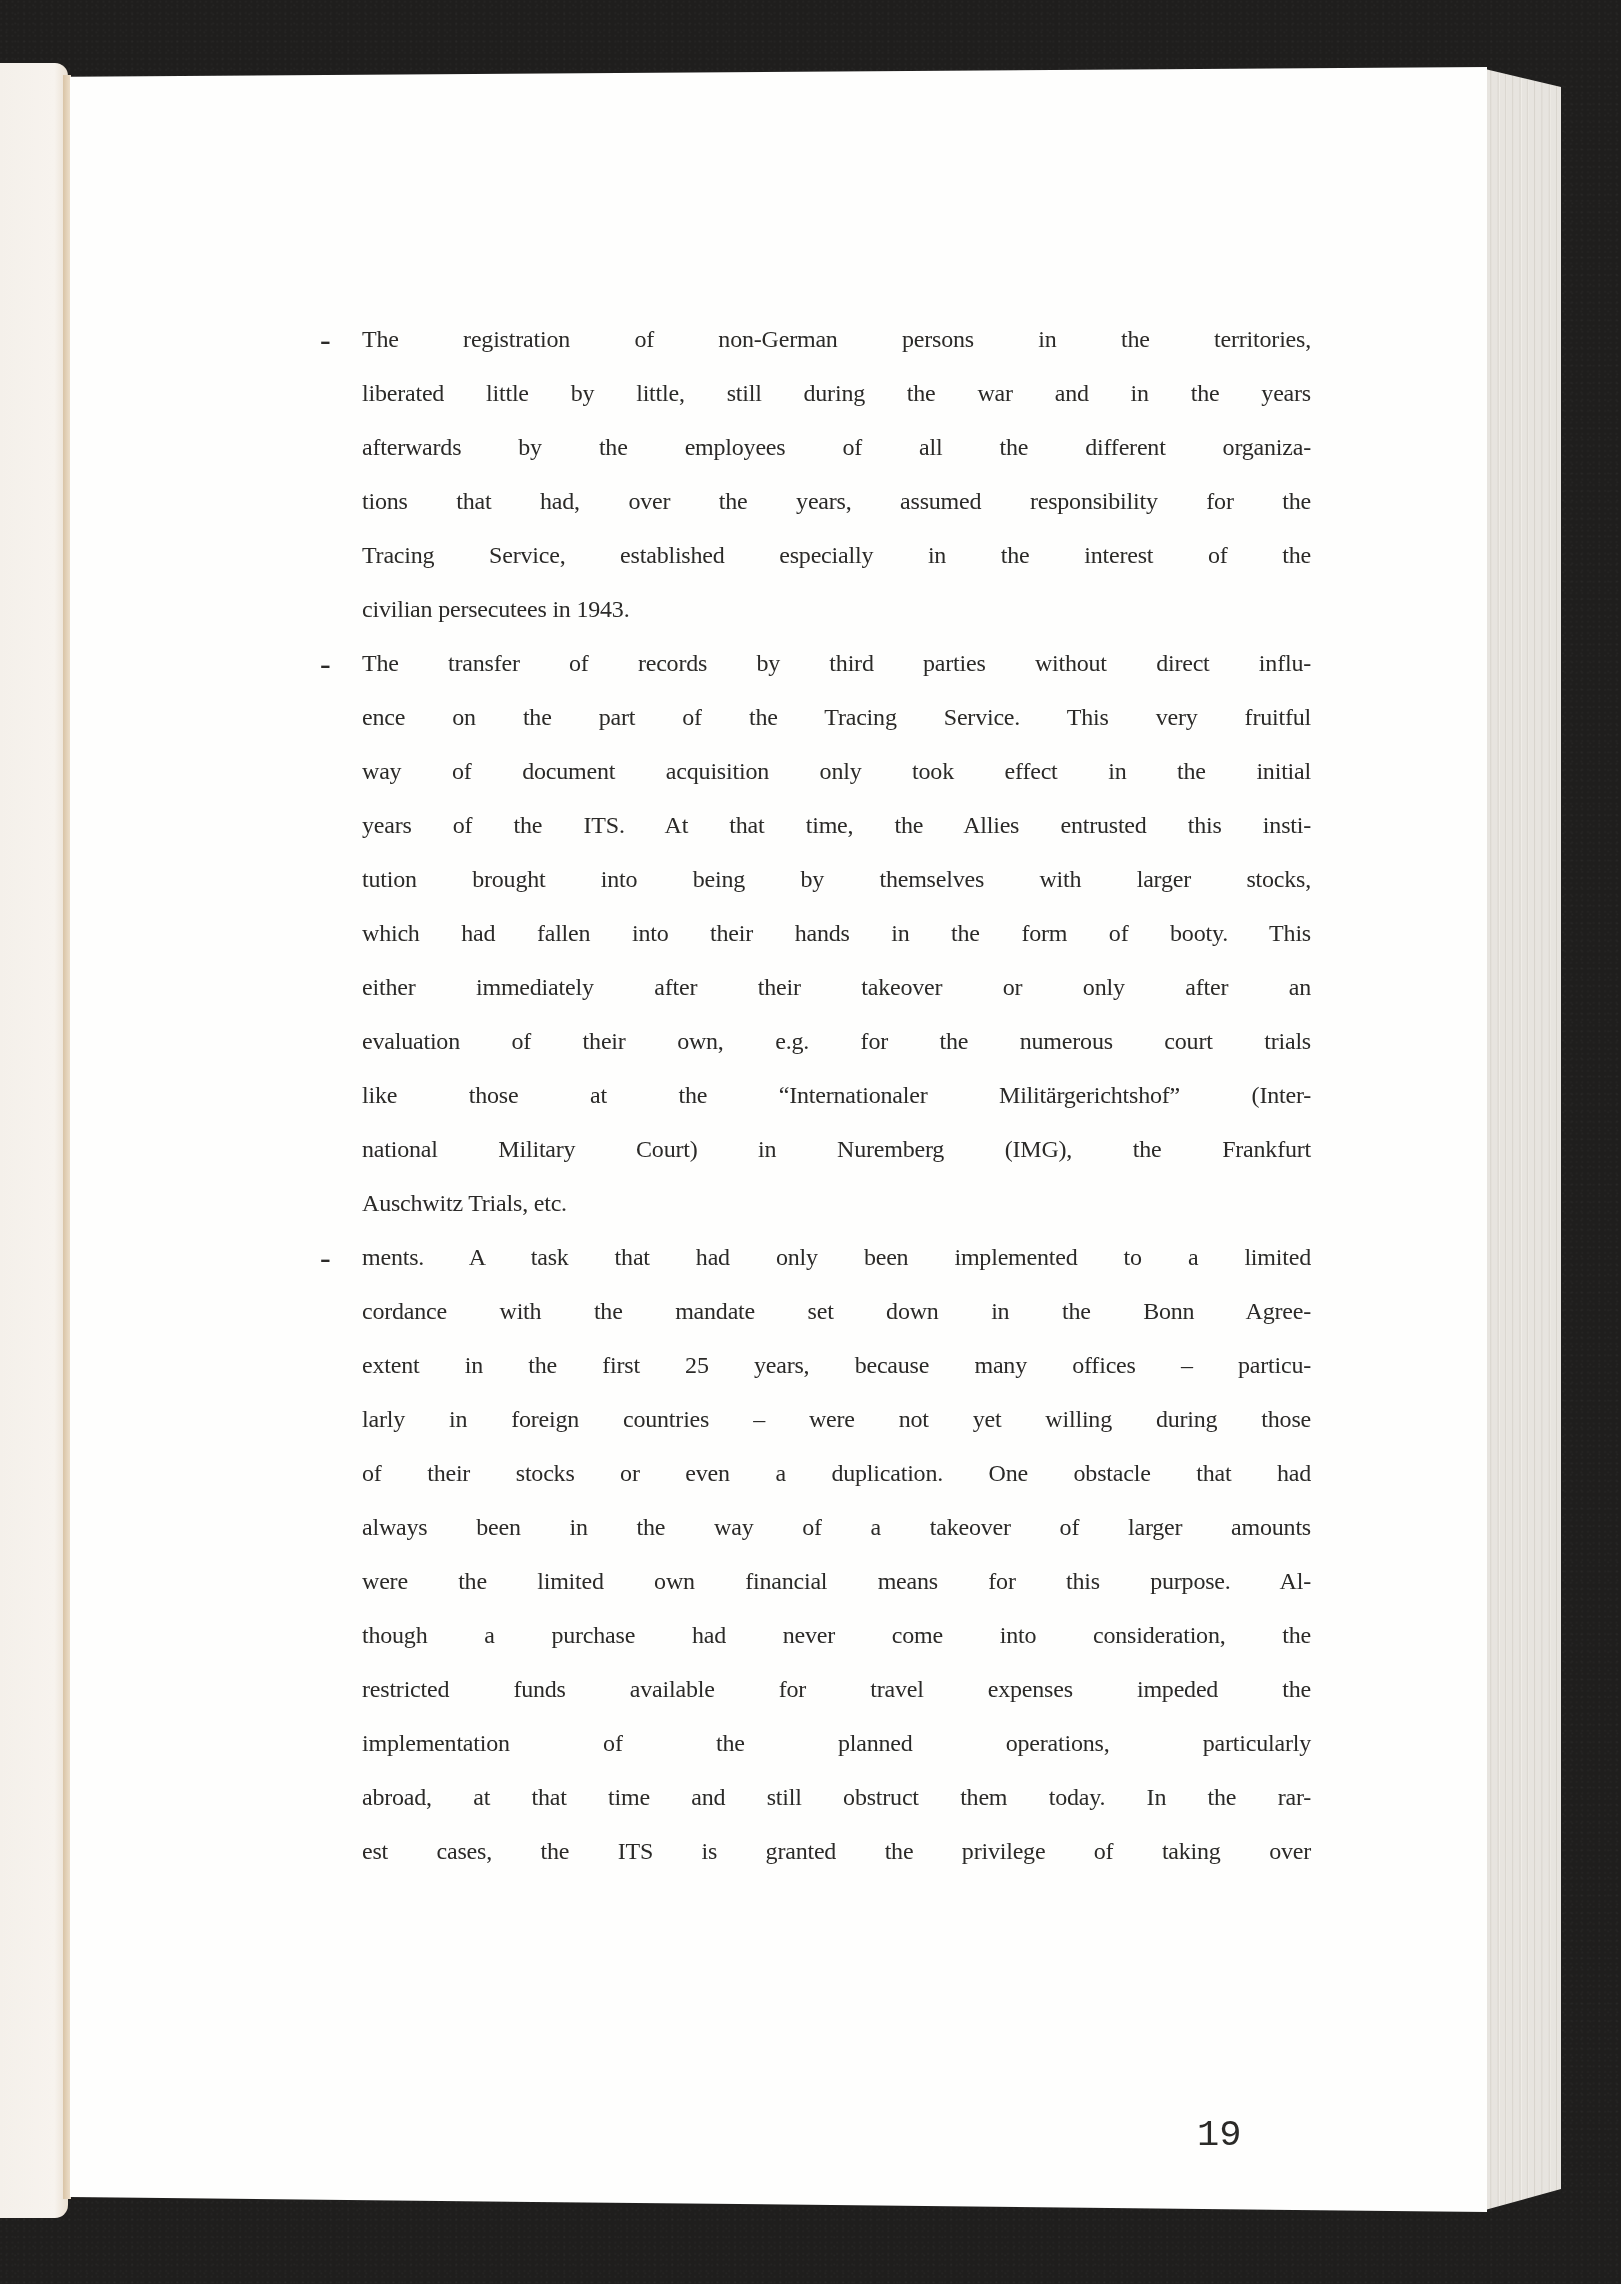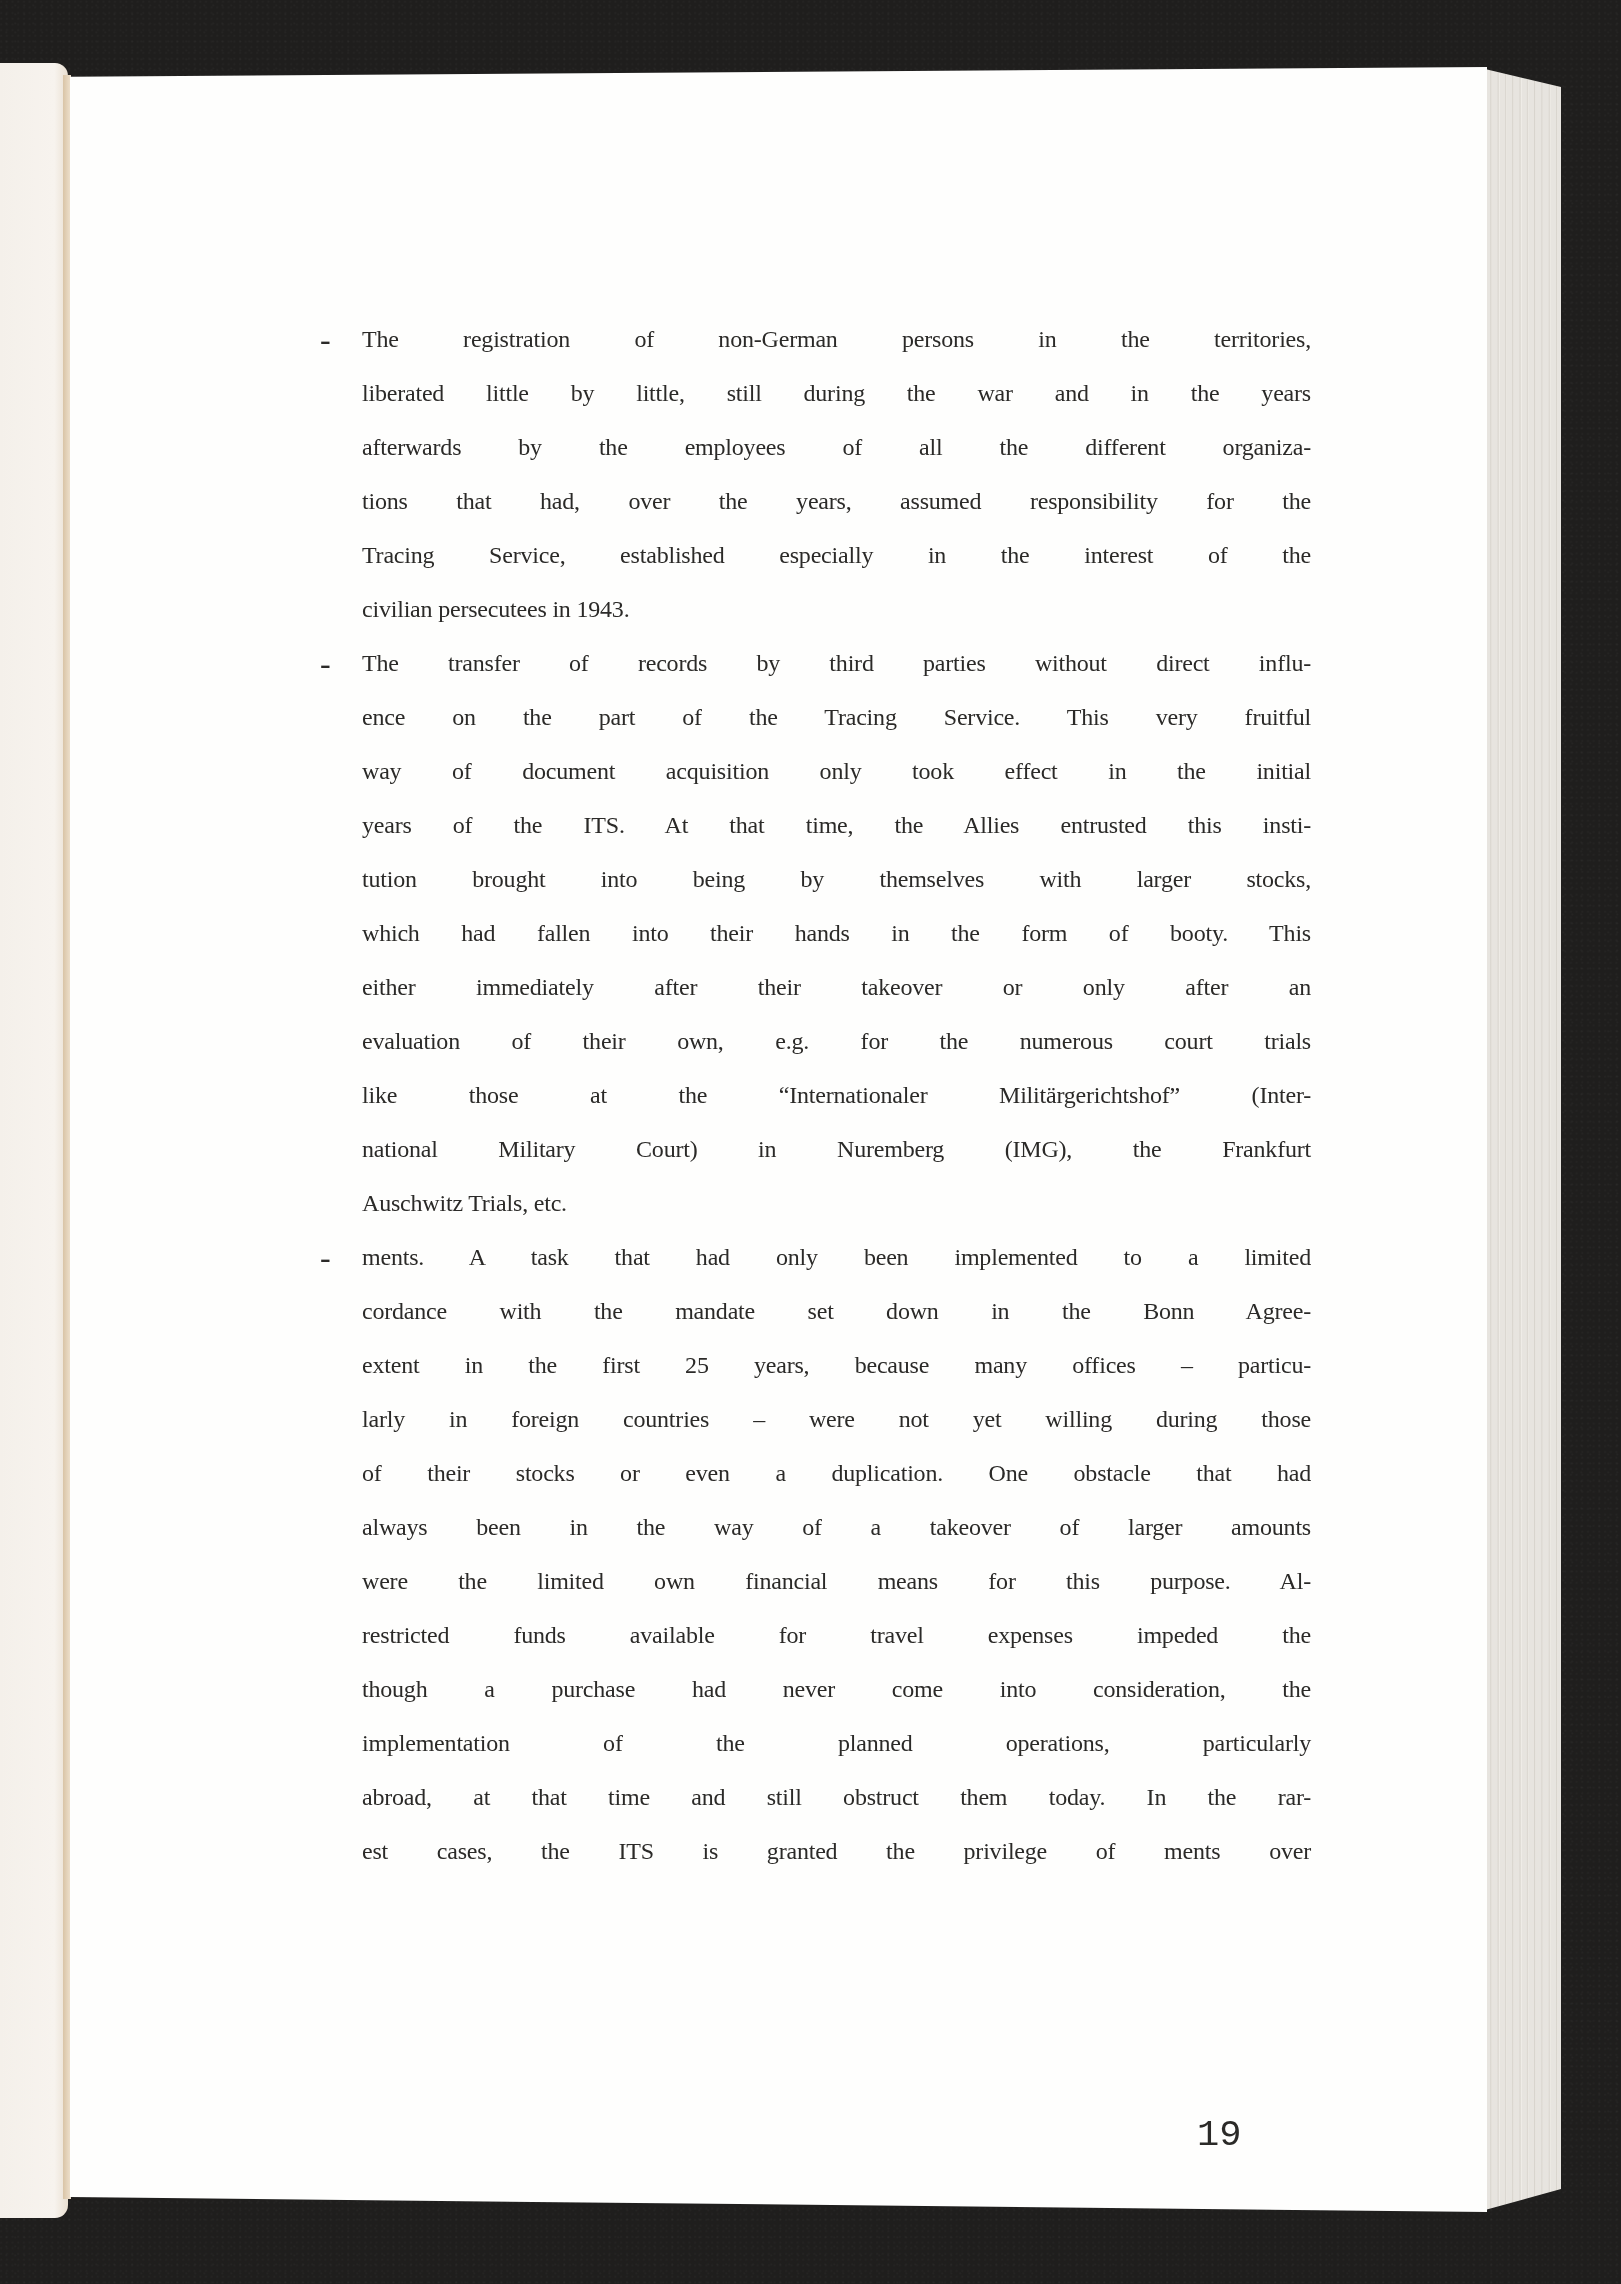--- a/index.html
+++ b/index.html
@@ -90,23 +90,23 @@
 
     <div class="item" style="top:1163px;">
       <span class="dash">-</span>
       <span class="line">ments. A task that had only been implemented to a limited</span>
       <span class="line">cordance with the mandate set down in the Bonn Agree-</span>
       <span class="line">extent in the first 25 years, because many offices – particu-</span>
       <span class="line">larly in foreign countries – were not yet willing during those</span>
       <span class="line">of their stocks or even a duplication. One obstacle that had</span>
       <span class="line">always been in the way of a takeover of larger amounts</span>
       <span class="line">were the limited own financial means for this purpose. Al-</span>
+      <span class="line">though a purchase had never come into consideration, the</span>
       <span class="line">restricted funds available for travel expenses impeded the</span>
-      <span class="line">though a purchase had never come into consideration, the</span>
       <span class="line">implementation of the planned operations, particularly</span>
       <span class="line">abroad, at that time and still obstruct them today. In the rar-</span>
-      <span class="line">est cases, the ITS is granted the privilege of ments over</span>
+      <span class="line">est cases, the ITS is granted the privilege of taking over</span>
     </div>
 
     <div class="page-number">19</div>
   </div>
 </div>
 
 
 </body></html>

